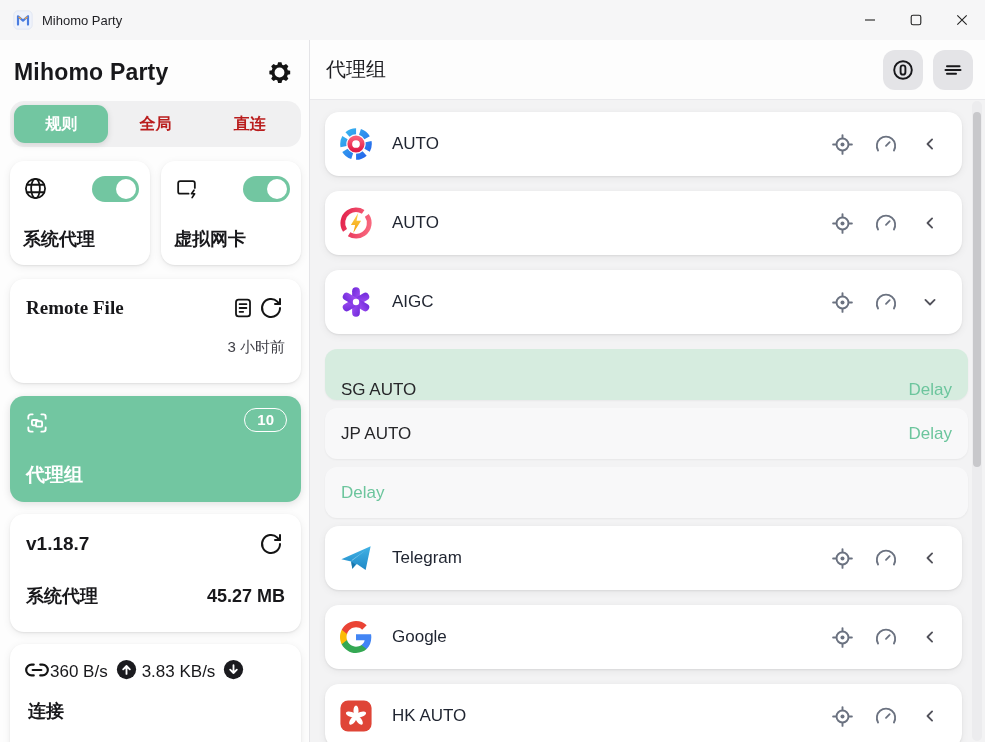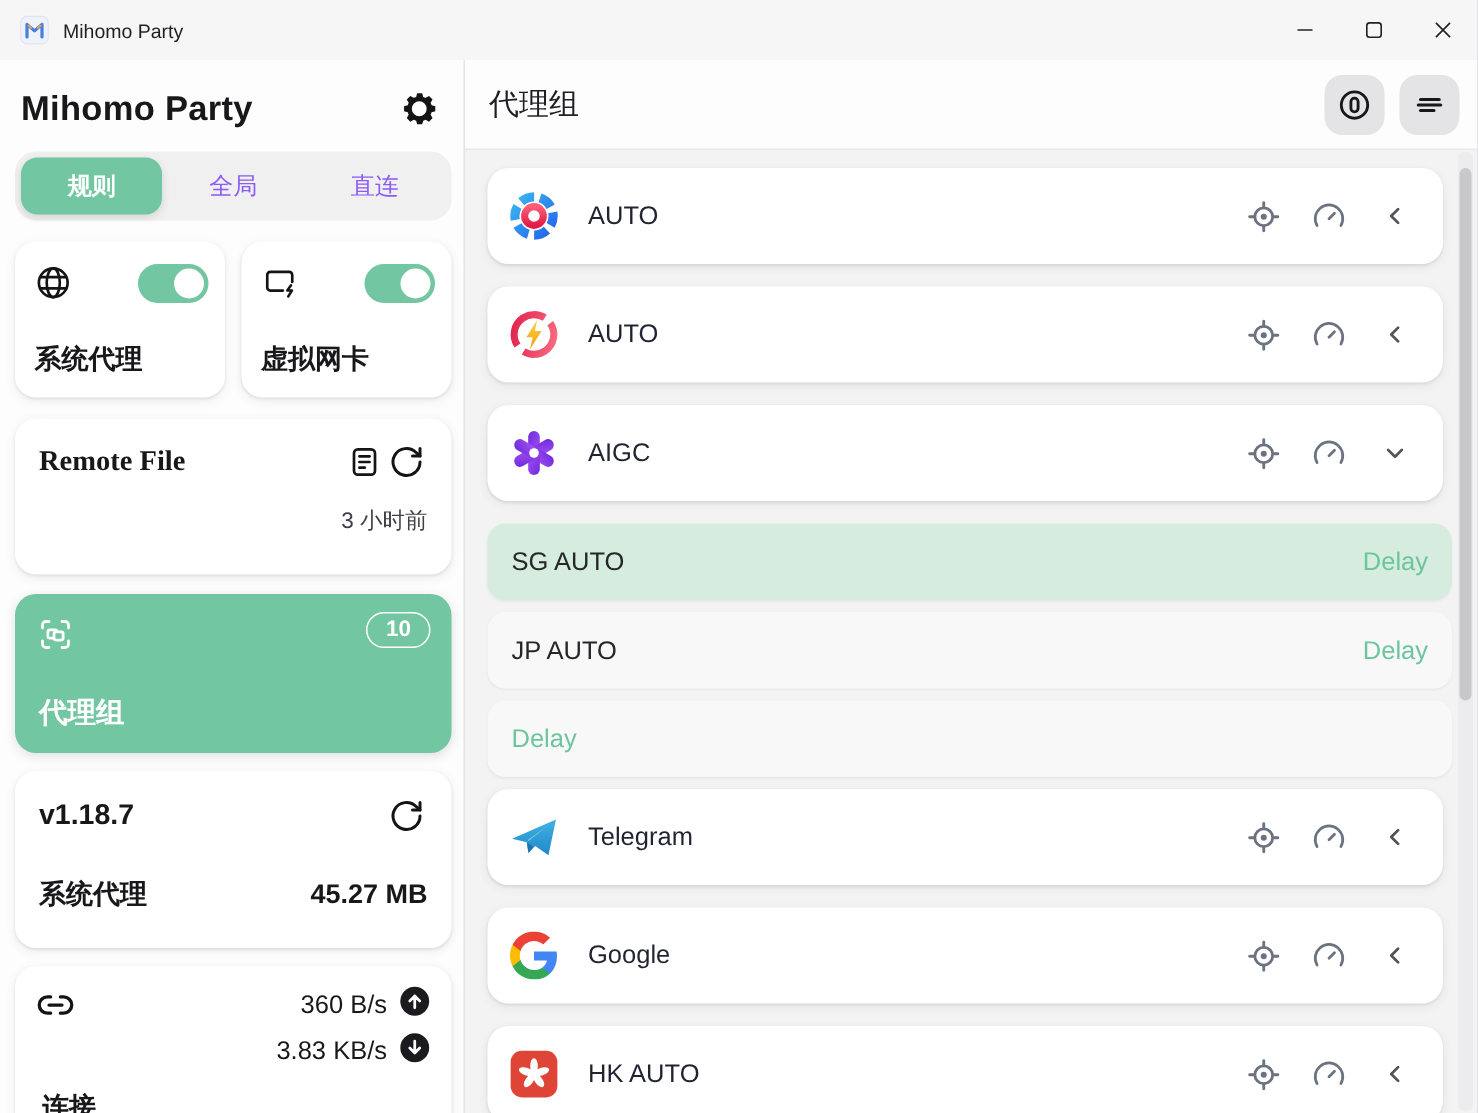--- a/index.html
+++ b/index.html
@@ -19,21 +19,21 @@
 
   .app { display:flex; height:702px; }
 
   
   .sidebar { width:310px; background:#fdfdfd; border-right:1px solid #e4e4e7; padding:14px 8px 0 10px; overflow:hidden; }
   .brand-row { display:flex; align-items:center; justify-content:space-between; padding:2px 6px 0 4px; }
   .brand { font-size:23px; font-weight:700; letter-spacing:.2px; }
   .gear-btn { width:32px; height:32px; display:flex; align-items:center; justify-content:center; cursor:pointer; border-radius:8px; }
 
   .tabs { margin-top:13px; height:46px; background:#f0f0f1; border-radius:14px; display:flex; padding:4px; }
-  .tab { flex:1; display:flex; align-items:center; justify-content:center; font-size:16px; color:#8b5cf6; border-radius:11px; cursor:pointer; }
+  .tab { flex:1; display:flex; align-items:center; justify-content:center; font-size:16px; color:#b91c1c; border-radius:11px; cursor:pointer;font-weight:bold; }
   .tab.active { background:var(--primary); color:#fff; font-weight:700; box-shadow:0 2px 6px rgba(0,0,0,.12); }
 
   .card { background:#fff; border-radius:14px; box-shadow:0 1px 2px rgba(0,0,0,.08), 0 2px 8px rgba(0,0,0,.07); }
 
   .toggle-grid { margin-top:14px; display:grid; grid-template-columns:1fr 1fr; gap:11px; }
   .toggle-card { height:104px; position:relative; padding:14px 12px; cursor:pointer; }
   .toggle-card .t-icon { position:absolute; left:13px; top:15px; }
   .t-label { position:absolute; left:13px; bottom:14px; font-size:18px; font-weight:700; }
   .switch { position:absolute; right:11px; top:15px; width:47px; height:26px; border-radius:13px; background:var(--primary); cursor:pointer; }
   .switch .knob { position:absolute; right:3px; top:3px; width:20px; height:20px; border-radius:50%; background:#fff; }
@@ -49,41 +49,41 @@
   .groups-label { position:absolute; left:16px; bottom:14px; color:#fff; font-size:19px; font-weight:700; }
 
   .core-card { margin-top:12px; height:118px; padding:16px 16px; }
   .core-top { display:flex; align-items:center; justify-content:space-between; }
   .core-version { font-size:19px; font-weight:700; }
   .core-bottom { display:flex; align-items:center; justify-content:space-between; margin-top:26px; }
   .core-label, .core-mem { font-size:18px; font-weight:700; }
 
   .conn-card { margin-top:12px; height:140px; padding:13px 14px; }
   .conn-top { display:flex; }
-  .conn-speeds { flex:1; display:flex; flex-direction:column; gap:5px; }
+  .conn-speeds { flex:1; display:flex; flex-direction:row; gap:5px; }
   .speed-row { display:flex; align-items:center; justify-content:flex-end; gap:8px; font-size:17px; font-weight:500; }
   .conn-label { margin-top:12px; font-size:18px; font-weight:700; padding-left:4px; }
 
   
   .main { flex:1; display:flex; flex-direction:column; position:relative; }
   .main-header { height:60px; background:#fdfdfd; border-bottom:1px solid #e9e9ec; display:flex; align-items:center; padding:0 12px 0 16px; }
   .main-title { font-size:20px; color:#1f1f23; flex:1; }
   .hdr-btn { width:40px; height:40px; border-radius:12px; background:#e4e4e7; display:flex; align-items:center; justify-content:center; margin-left:10px; cursor:pointer; }
 
   .main-list { flex:1; background:#f3f3f4; padding:12px 17px 0 15px; overflow:hidden; }
   .group-row { height:64px; background:#fff; border-radius:14px; box-shadow:0 1px 2px rgba(0,0,0,.08),0 2px 8px rgba(0,0,0,.06);
     display:flex; align-items:center; padding:0 20px 0 14px; margin:0 6px 15px 0; cursor:pointer; }
   .g-icon { width:34px; height:34px; display:flex; align-items:center; justify-content:center; margin-right:19px; }
   .g-label { flex:1; font-size:17px; color:#1f2430; }
   .g-actions { display:flex; align-items:center; gap:20px; }
   .act { display:flex; align-items:center; justify-content:center; width:24px; height:24px; cursor:pointer; }
 
   .sub-row { height:51px; background:#f8f8f9; border-radius:12px; box-shadow:0 1px 2px rgba(0,0,0,.05);
     display:flex; align-items:center; padding:0 16px; margin:0 0 8px 0; cursor:pointer; }
-  .sub-row.selected { background:var(--selected-bg); }
+  .sub-row.selected { background:var(--selected-bg);align-items:flex-end; }
   .s-label { flex:1; font-size:17px; color:#27272a; }
   .s-delay { font-size:17px; color:var(--delay-color); }
 
   .scroll-track { position:absolute; right:3px; top:61px; bottom:1px; width:10px; background:#ececee; border-radius:5px; }
   .scroll-thumb { position:absolute; right:4px; top:72px; width:8px; height:355px; background:#c8c8cb; border-radius:4px; cursor:pointer; }
 </style>
 </head>
 <body style="--primary: #72c6a1; --selected-bg: #d6ecdf; --delay-color: #6cc59d;">
 
 <div class="titlebar">

